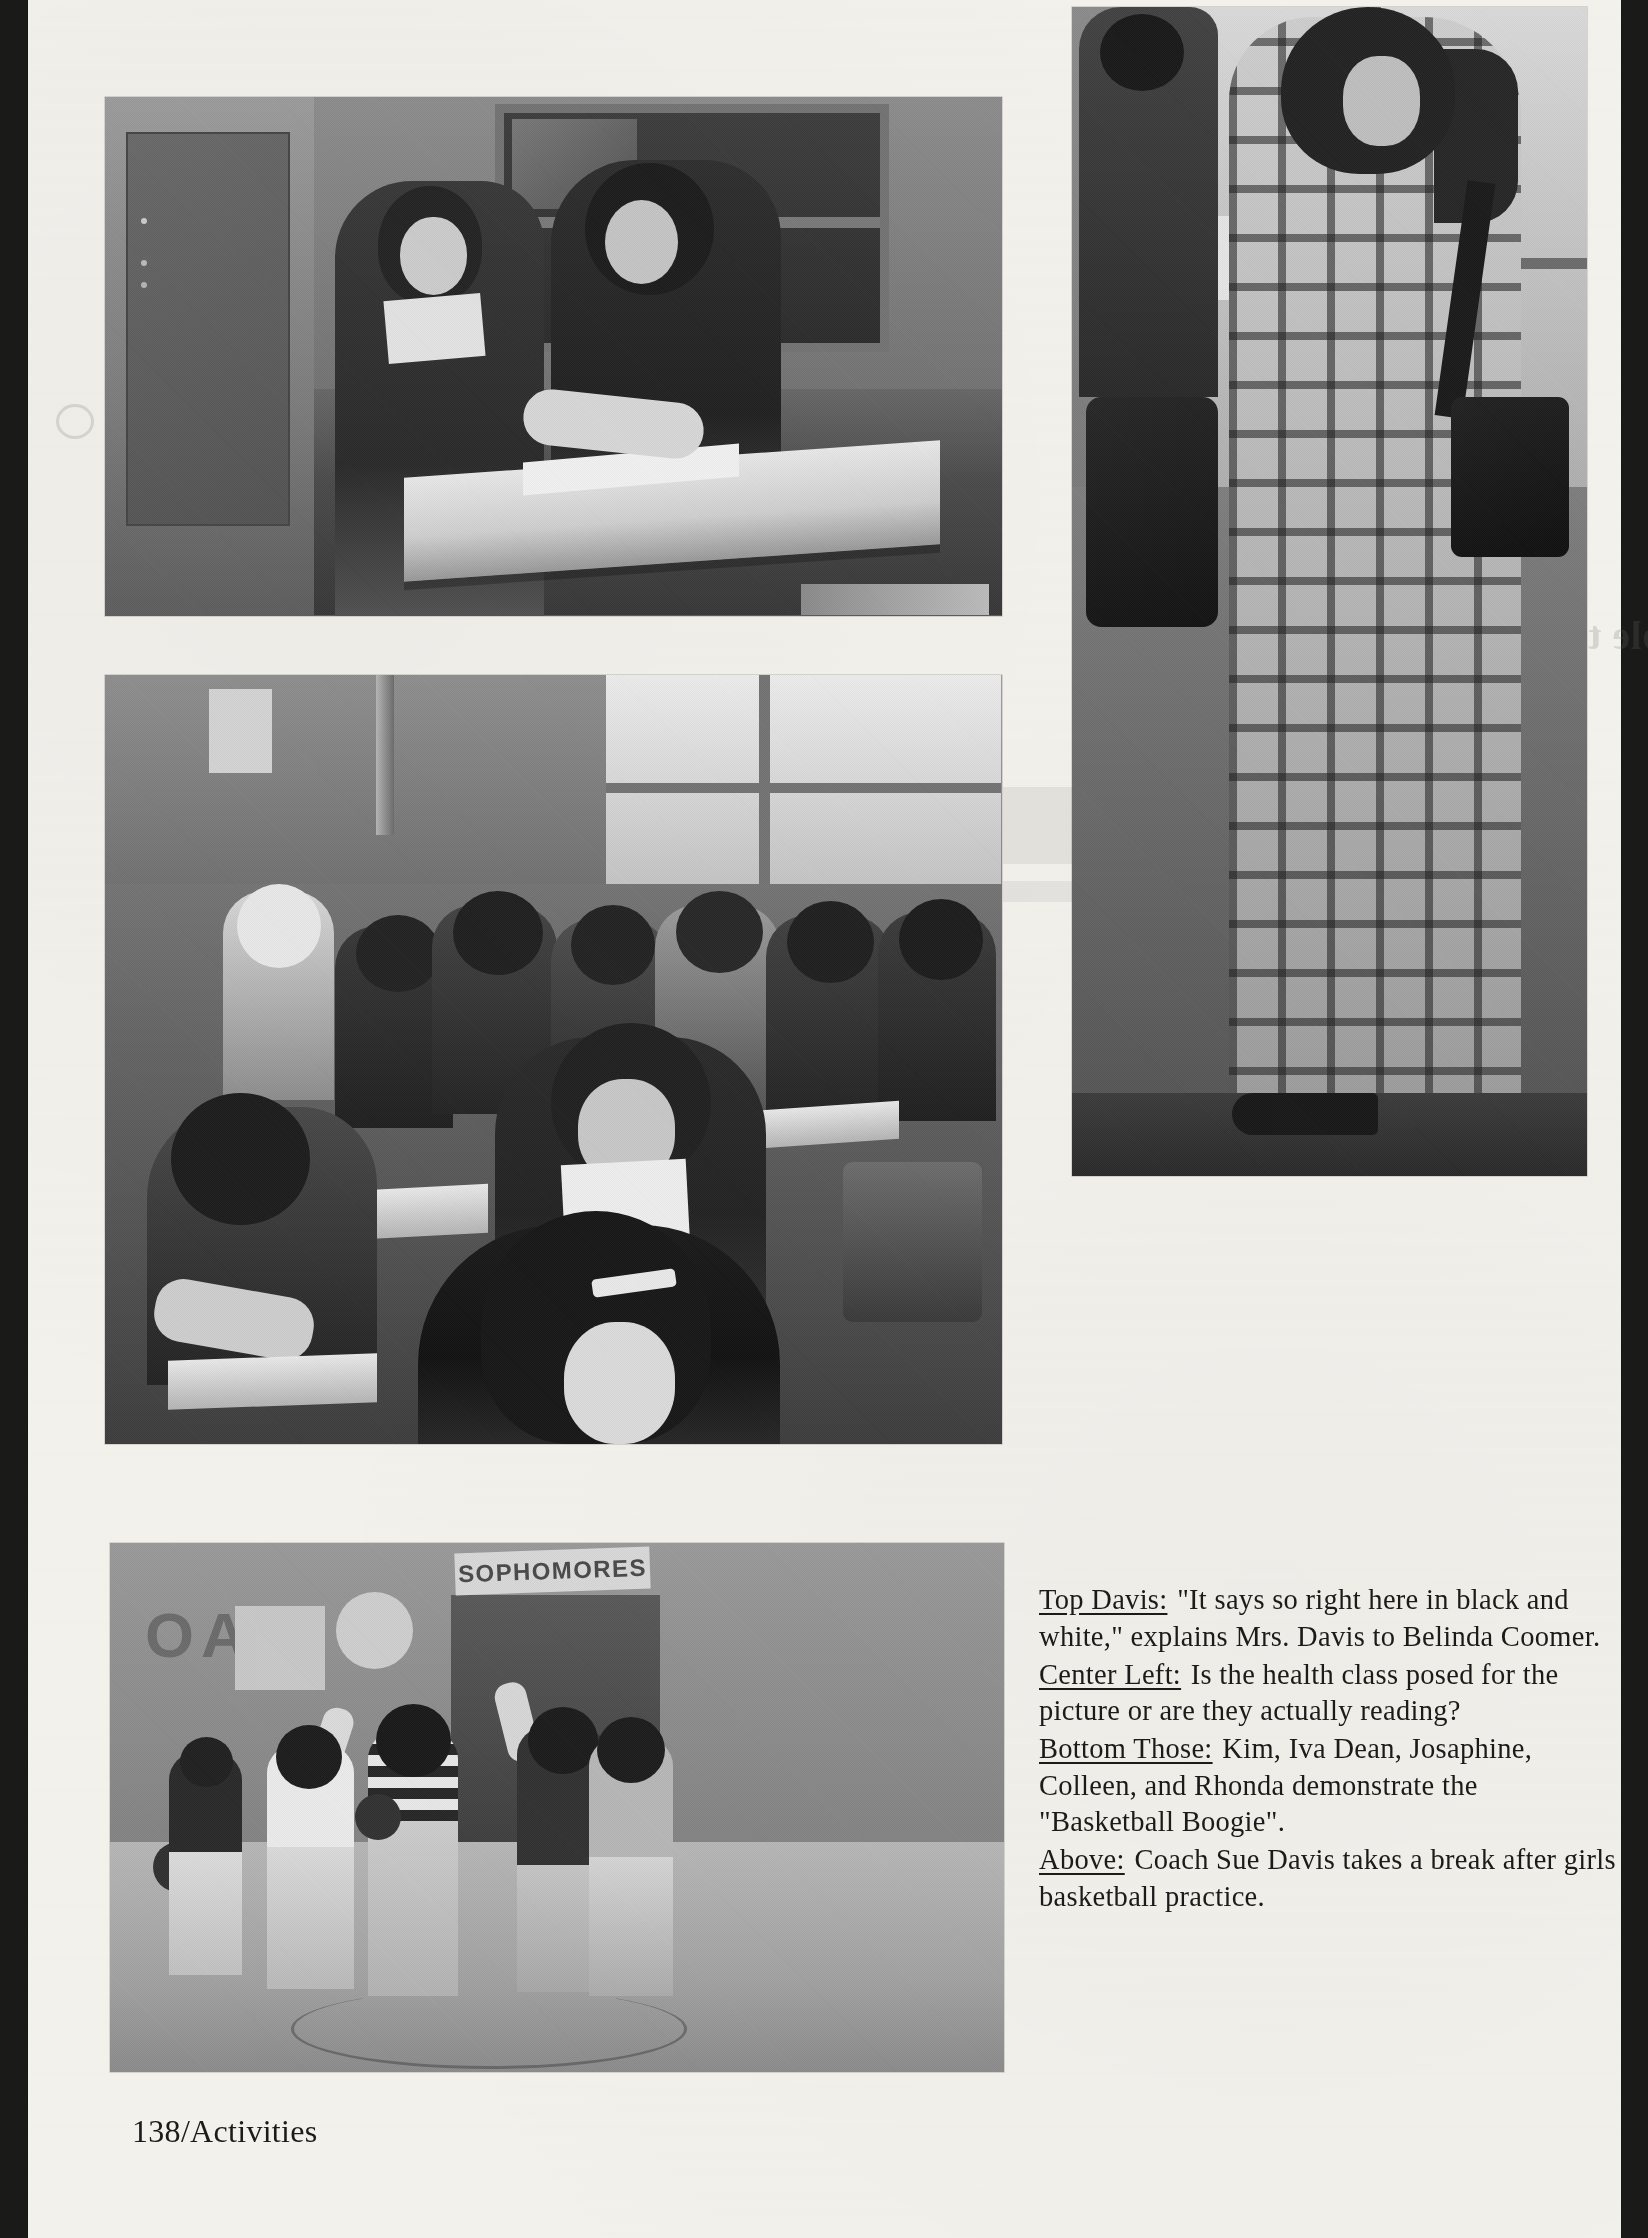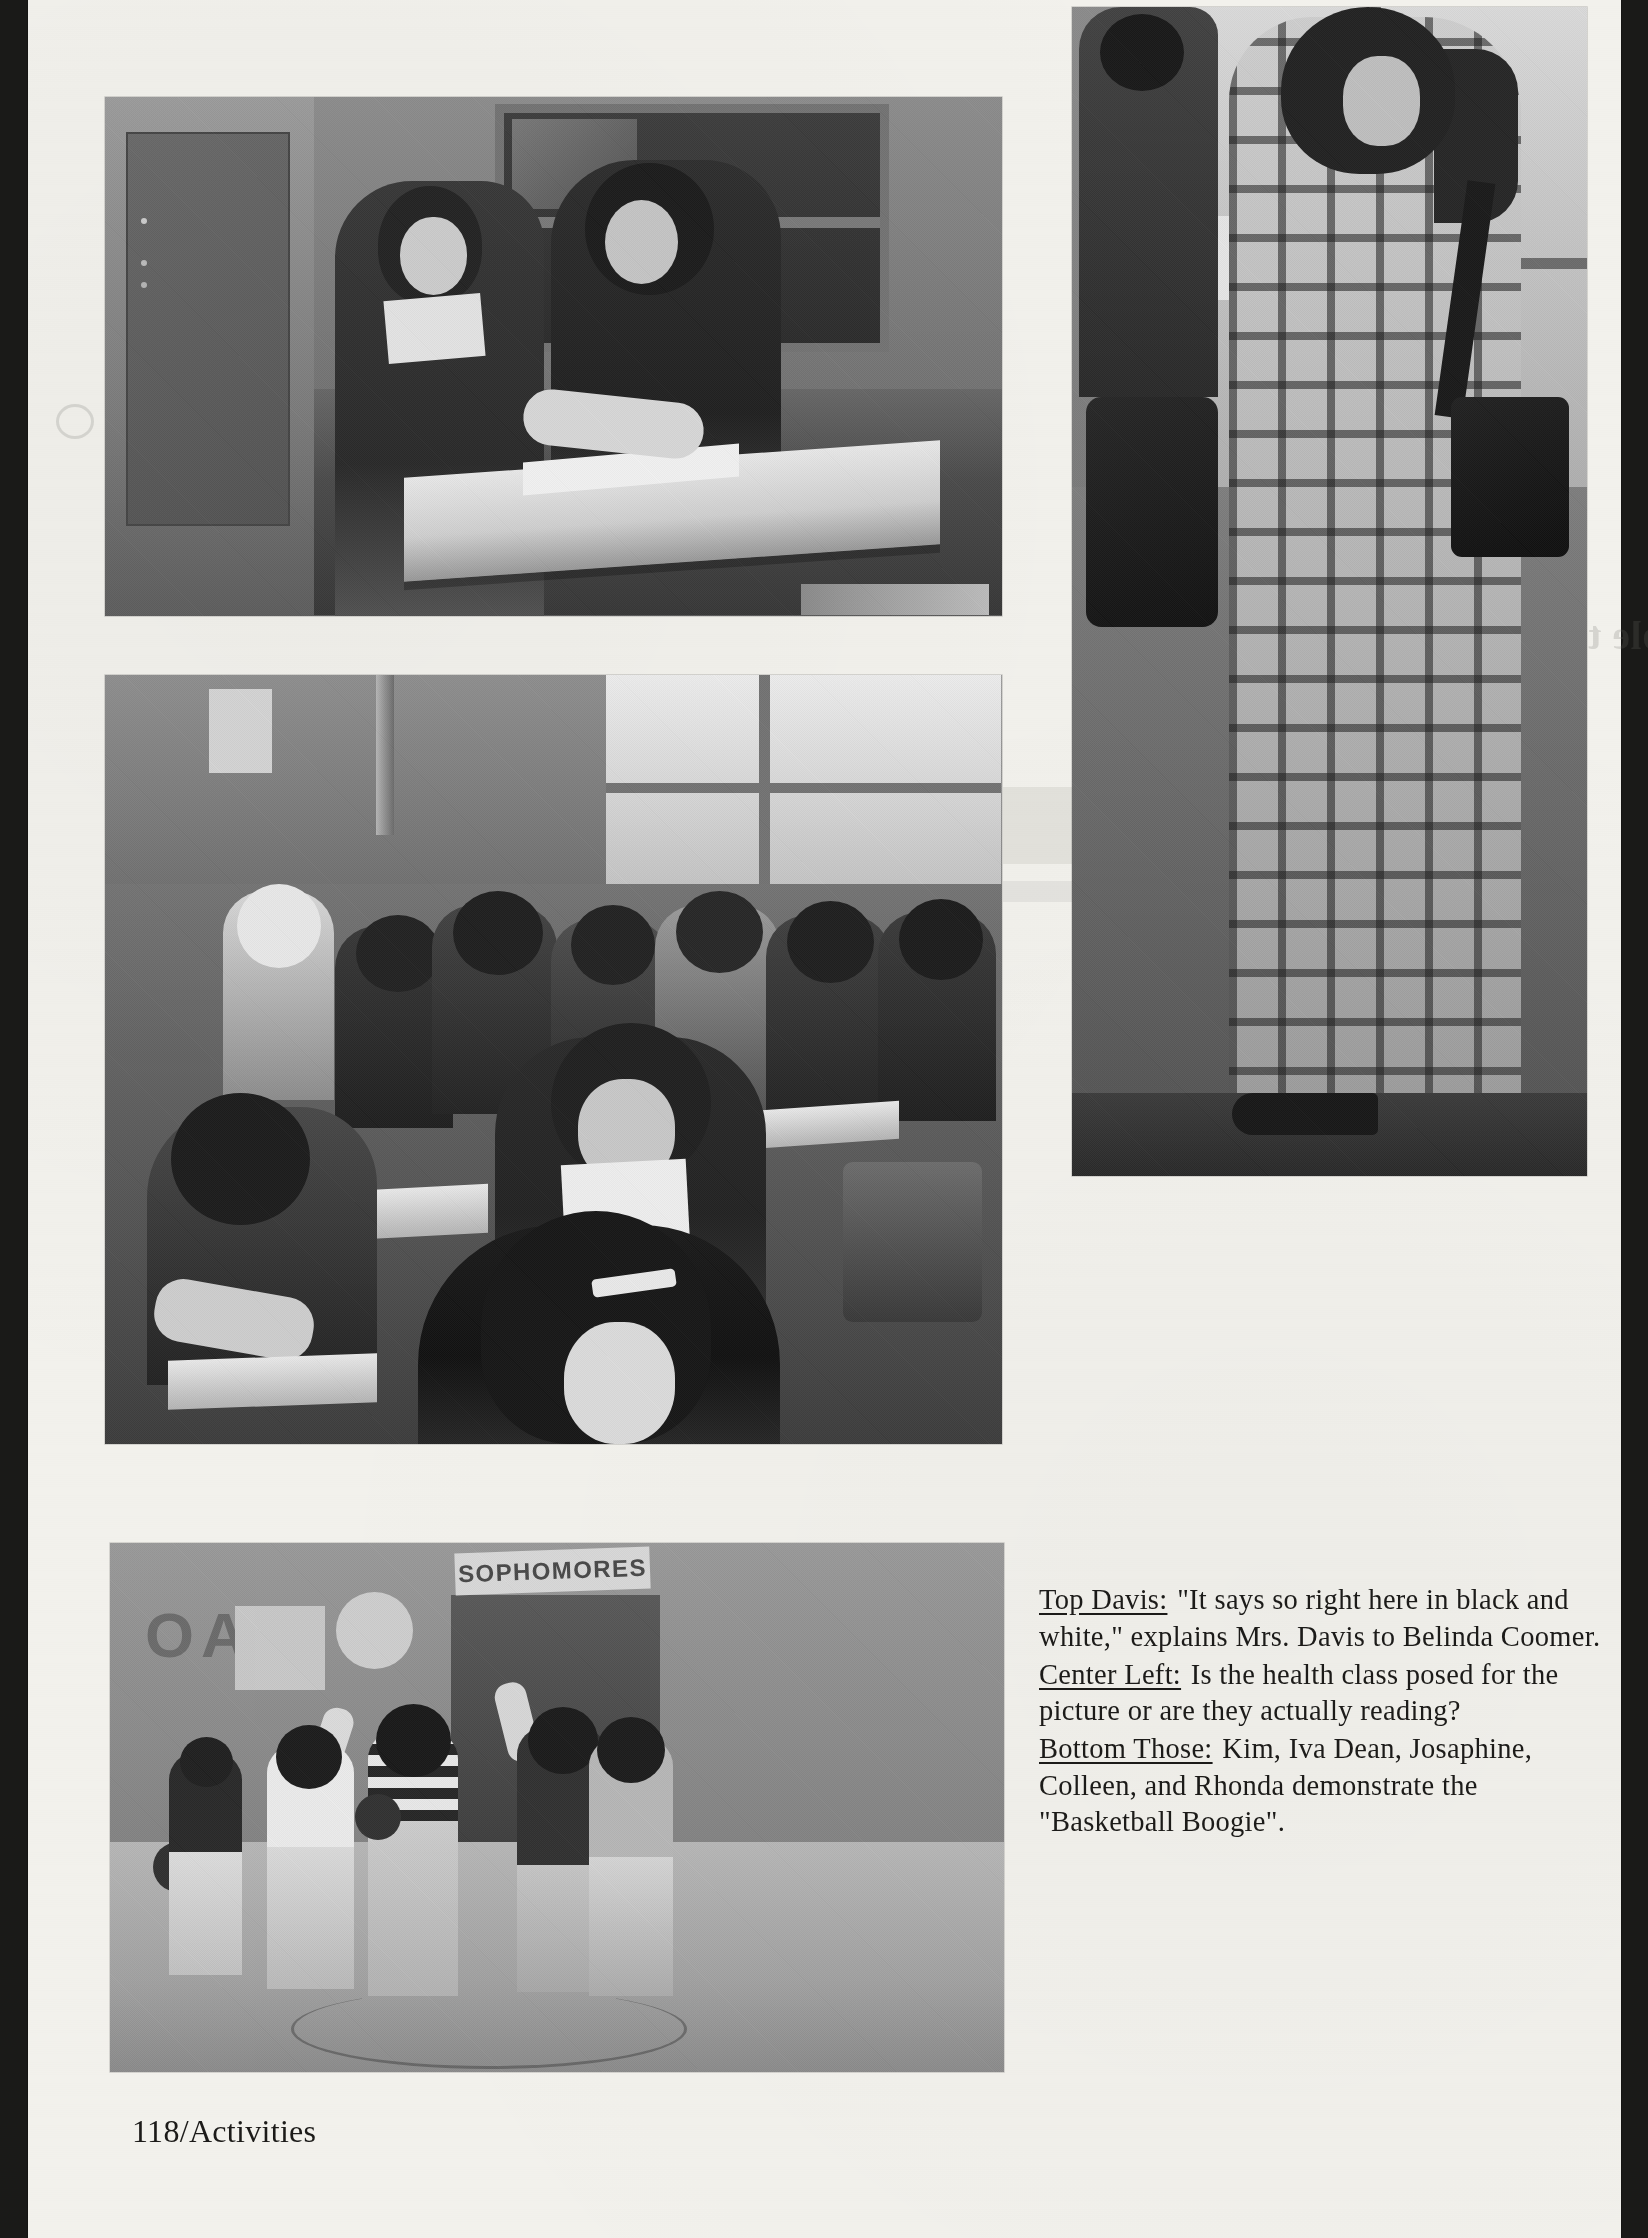--- a/index.html
+++ b/index.html
@@ -396,18 +396,21 @@
   <div id="caption-block">
     <p>
       <span class="cap-lead">Top Davis:</span><span class="cap-lead-gap"></span><span>"It says so right here in black and white," explains Mrs. Davis to Belinda Coomer.</span>
     </p>
     <p>
       <span class="cap-lead">Center Left:</span><span class="cap-lead-gap"></span><span>Is the health class posed for the picture or are they actually reading?</span>
     </p>
     <p>
       <span class="cap-lead">Bottom Those:</span><span class="cap-lead-gap"></span><span>Kim, Iva Dean, Josaphine, Colleen, and Rhonda demonstrate the "Basketball Boogie".</span>
     </p>
+    <p>
+      <span class="cap-lead">Above:</span><span class="cap-lead-gap"></span><span>Coach Sue Davis takes a break after girls basketball practice.</span>
+    </p>
   </div>
 
-  <div id="folio">118/Activities</div>
+  <div id="folio">138/Activities</div>
 
 </div>
 
 
 </body></html>

